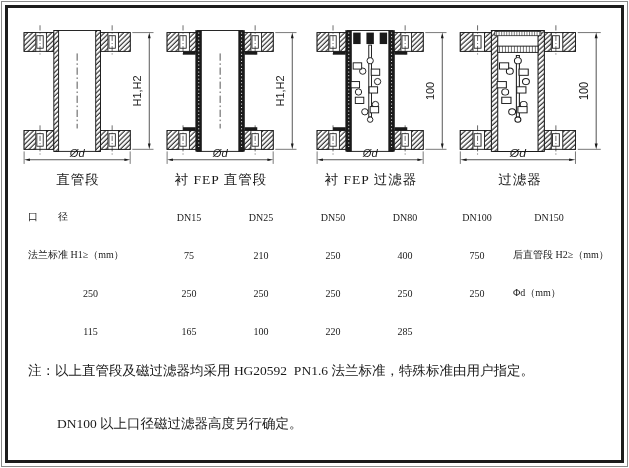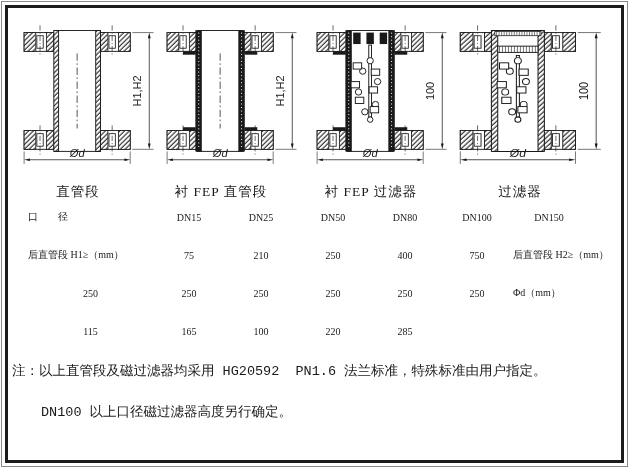--- a/index.html
+++ b/index.html
@@ -6,37 +6,37 @@
   .page{
     position:relative;width:629px;height:468px;background:#ffffff;
     overflow:hidden;font-family:"Liberation Serif","DejaVu Serif",serif;color:#1a1a1a;
   }
   .frame-outer{position:absolute;inset:1px;border:1px solid #8a8a8a;pointer-events:none;}
   .frame-inner{position:absolute;inset:5px;border:3px solid #1c1c1c;pointer-events:none;}
 
   .diag{position:absolute;top:18px;margin:0;padding:0;}
   .diag svg{display:block;}
   .diag .cap{
-    margin-top:17px;text-align:center;padding-right:28px;
+    margin-top:5px;text-align:center;padding-right:28px;
     font-size:13.5px;letter-spacing:1px;white-space:pre;
   }
 
   .dims-table{
     position:absolute;left:28px;top:198px;
     display:grid;grid-template-columns:125px repeat(6,72px);
   }
   .dims-table .cell{
     height:38px;display:flex;align-items:center;
     font-size:10px;white-space:pre;
   }
   .dims-table .cell.num{justify-content:center;}
 
-  .notes{position:absolute;left:12px;top:362px;right:20px;font-family:Liberation Mono, monospace;}
+  .notes{position:absolute;left:28px;top:362px;right:20px;}
   .note{font-size:13.5px;white-space:pre;}
-  .note2{margin-top:23px;padding-left:29px;}
+  .note2{margin-top:35px;padding-left:29px;}
 </style>
 </head>
 <body>
 
 <div class="page">
   <div class="frame-outer"></div>
   <div class="frame-inner"></div>
 
   <figure class="diag" style="left:22px;">
     <svg class="diagram-svg" width="140" height="148" viewBox="0 0 132 142" preserveAspectRatio="none">
@@ -310,21 +310,21 @@
 
   <div class="dims-table">
     <div class="cell">口        径</div>
     <div class="cell num">DN15</div>
     <div class="cell num">DN25</div>
     <div class="cell num">DN50</div>
     <div class="cell num">DN80</div>
     <div class="cell num">DN100</div>
     <div class="cell num">DN150</div>
 
-    <div class="cell">后直管段 H1≥（mm）</div>
+    <div class="cell">法兰标准 H1≥（mm）</div>
     <div class="cell num">75</div>
     <div class="cell num">210</div>
     <div class="cell num">250</div>
     <div class="cell num">400</div>
     <div class="cell num">750</div>
 
     <div class="cell">后直管段 H2≥（mm）</div>
     <div class="cell num">250</div>
     <div class="cell num">250</div>
     <div class="cell num">250</div>

